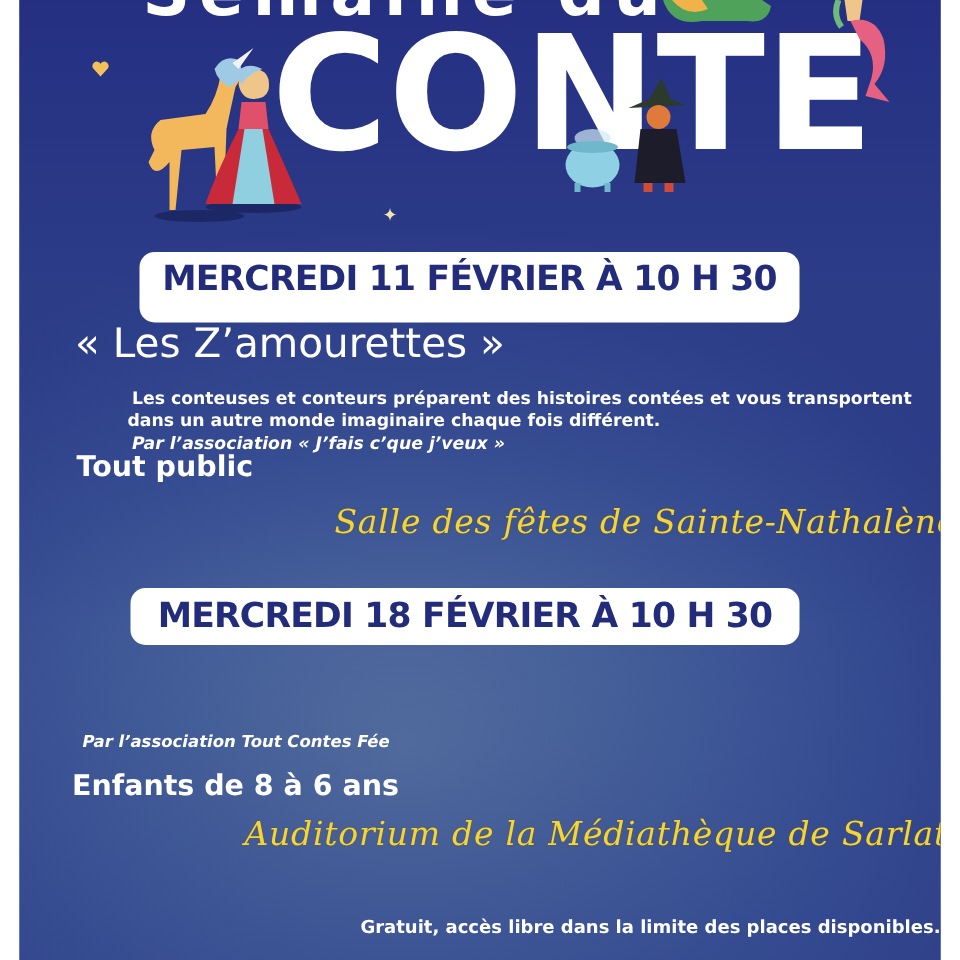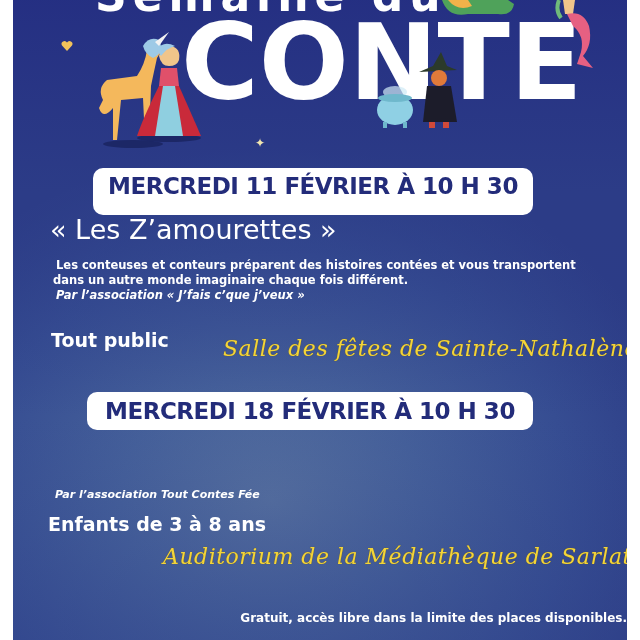--- a/index.html
+++ b/index.html
@@ -29,26 +29,26 @@
   }
   .pill {
     background:#ffffff; border-radius:10px; color:#232c7a; font-weight:bold;
     font-family:"DejaVu Sans", sans-serif; text-align:center; white-space:nowrap;
   }
   .pill1 { left:80px; top:168px; width:440px; height:47px; line-height:36px; font-size:23px; letter-spacing:-0.5px; }
   .pill2 { left:74px; top:392px; width:446px; height:38px; line-height:38px; font-size:23px; letter-spacing:-0.5px; }
   .event-title { color:#fff; font-weight:normal; font-size:27px; white-space:nowrap; font-family:"DejaVu Sans", sans-serif; }
   .et1 { left:37px; top:214px; }
   .et2 { left:37px; top:440px; }
-  .desc { color:#fff; font-weight:bold; font-size:11.5px; line-height:15px; white-space:nowrap; font-family:"DejaVu Sans", sans-serif; }
+  .desc { color:#fff; font-weight:bold; font-size:11.5px; line-height:15px; white-space:nowrap; font-family:"DejaVu Sans", sans-serif;margin-left:32px; }
   .d1 { left:43px; top:258px; }
   .d2 { left:40px; top:273px; }
   .d3 { left:43px; top:288px; font-style:italic; }
   .audience { color:#fff; font-weight:bold; font-size:19px; white-space:nowrap; }
-  .a1 { left:38px; top:329px;text-align:center; }
+  .a1 { left:38px; top:300px;text-align:center; }
   .a2 { left:35px; top:513px; }
   .venue {
     color:#f3d43a; font-family:"DejaVu Serif", serif; font-style:italic; font-size:22px;
     white-space:nowrap; text-shadow:0 0 1px #6b5a10; letter-spacing:0.5px;
   }
   .v1 { left:210px; top:336px; }
   .v2 { left:150px; top:544px; }
   .org2 { left:42px; top:488px; color:#fff; font-weight:bold; font-size:11px; font-style:italic; white-space:nowrap; }
   .footer-note { left:0; width:614px; top:611px; text-align:right; color:#fff; font-weight:bold; font-size:12px; }
   svg { display:block; }
@@ -128,17 +128,17 @@
   <div class="abs pill pill1">MERCREDI 11 FÉVRIER À 10 H 30</div>
   <div class="abs event-title et1">« Les Z’amourettes »</div>
   <div class="abs desc d1">Les conteuses et conteurs préparent des histoires contées et vous transportent</div>
   <div class="abs desc d2">dans un autre monde imaginaire chaque fois différent.</div>
   <div class="abs desc d3">Par l’association « J’fais c’que j’veux »</div>
   <div class="abs audience a1">Tout public</div>
   <div class="abs venue v1">Salle des fêtes de Sainte-Nathalène</div>
 
   <div class="abs pill pill2">MERCREDI 18 FÉVRIER À 10 H 30</div>
   <div class="abs org2">Par l’association  Tout Contes Fée</div>
-  <div class="abs audience a2">Enfants de 3 à 8 ans</div>
+  <div class="abs audience a2">Enfants de 8 à 6 ans</div>
   <div class="abs venue v2">Auditorium de la Médiathèque de Sarlat</div>
 
   <div class="abs footer-note">Gratuit, accès libre dans la limite des places disponibles.</div>
 </div>
 
 </body></html>

